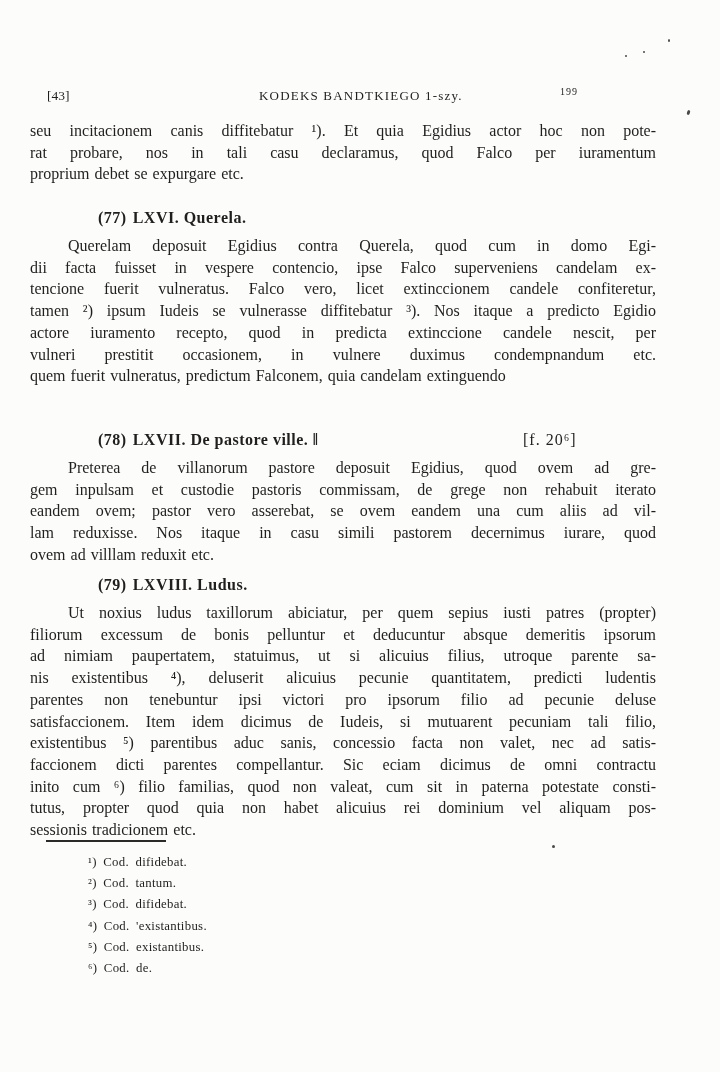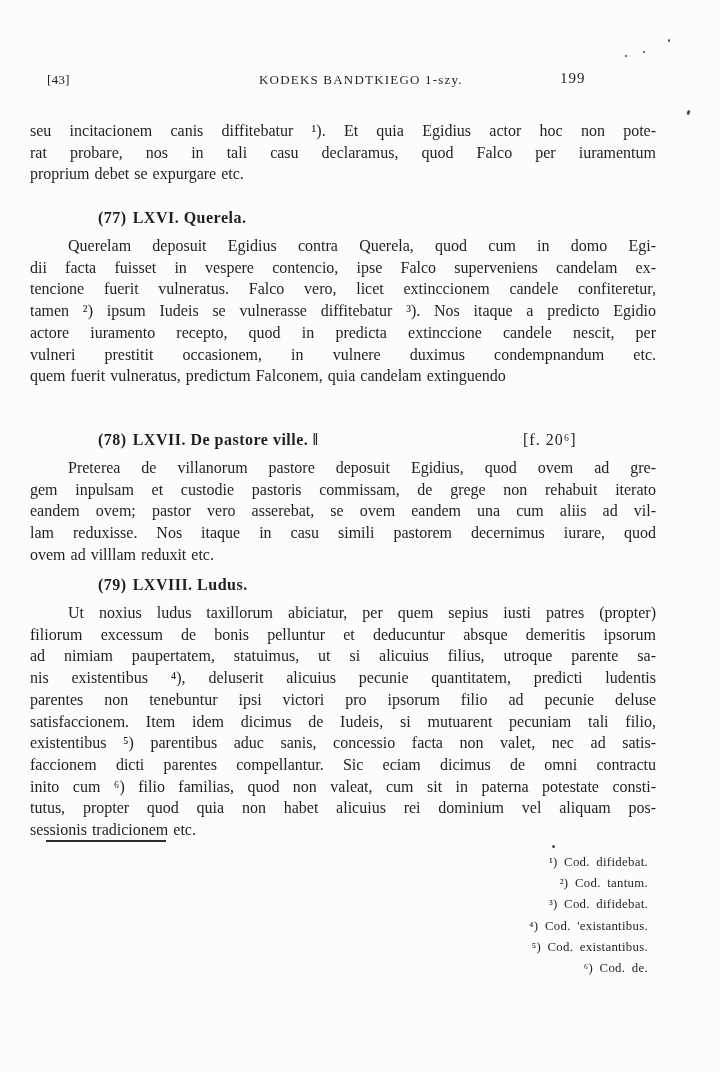--- a/index.html
+++ b/index.html
@@ -5,38 +5,38 @@
   html,body{margin:0;padding:0;background:#ffffff;}
   .page{
     position:relative;
     width:720px;height:1072px;
     background:#fcfcfb;
     font-family:"Liberation Serif","DejaVu Serif",serif;
     color:#201f1d;
     overflow:hidden;
   }
   
-  .header{position:absolute;top:72px;left:0;width:720px;height:20px;font-size:13.5px;}
+  .header{position:absolute;top:88px;left:0;width:720px;height:20px;font-size:13.5px;}
   .header .bracket{position:absolute;left:47px;top:0;}
   .header .running-title{position:absolute;left:218px;top:0;letter-spacing:1.2px;font-size:13px;margin-left:41px;}
-  .header .page-num{position:absolute;left:560px;top:-2px;font-size:15px;letter-spacing:1px;}
+  .header .page-num{position:absolute;left:560px;top:-2px;font-size:10px;letter-spacing:1px;}
   
   .block{position:absolute;left:30px;width:626px;font-size:16px;line-height:21.7px;}
   .para .line{text-align:justify;text-align-last:justify;word-spacing:1px;}
   .para .line:last-child{text-align-last:left;}
   .para.indent .line:first-child{text-indent:38px;}
   .heading{height:22px;}
   .heading .secnum{font-weight:bold;margin-left:68px;letter-spacing:0.5px;}
   .heading .sectitle{margin-left:6px;letter-spacing:0.5px;font-weight:bold;}
   .folio-tag{position:absolute;left:493px;top:0;letter-spacing:1px;text-align:right;}
   
   .footnote-rule{position:absolute;top:840px;left:46px;width:120px;height:2px;background:#2b2a28;}
   
   .footnotes{position:absolute;top:852px;left:88px;width:560px;font-size:12.8px;line-height:21.2px;}
-  .footnotes .line{text-align:right;letter-spacing:0.3px;word-spacing:3px;}
+  .footnotes .line{text-align:left;letter-spacing:0.3px;word-spacing:3px;}
   
   .speck{position:absolute;background:#4a4a48;border-radius:50%;}
   .speck.s1{left:668px;top:39px;width:2px;height:3px;}
   .speck.s2{left:643px;top:51px;width:2px;height:2px;}
   .speck.s3{left:625px;top:55px;width:2px;height:2px;}
   .speck.s4{left:687px;top:110px;width:3px;height:5px;transform:rotate(20deg);}
   .speck.s5{left:552px;top:845px;width:3px;height:3px;}
 </style>
 </head>
 <body>

